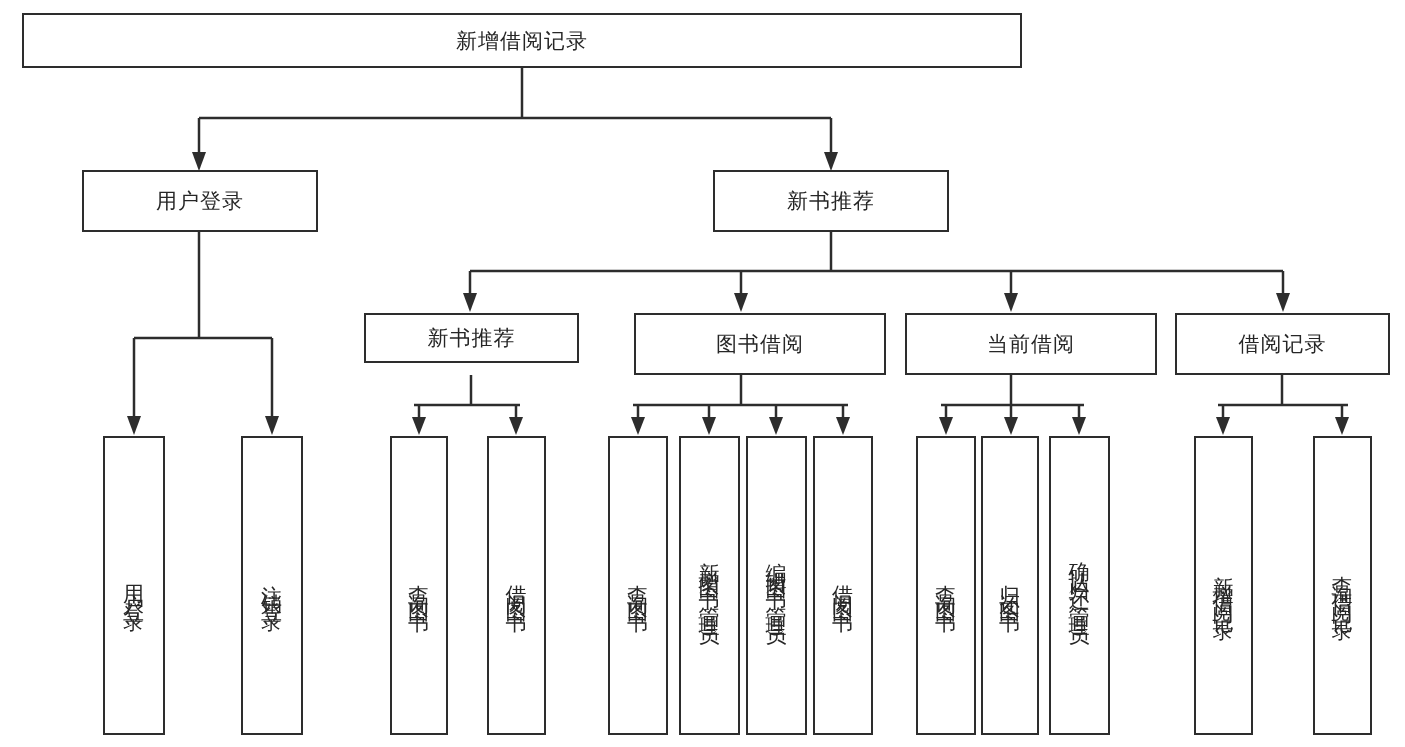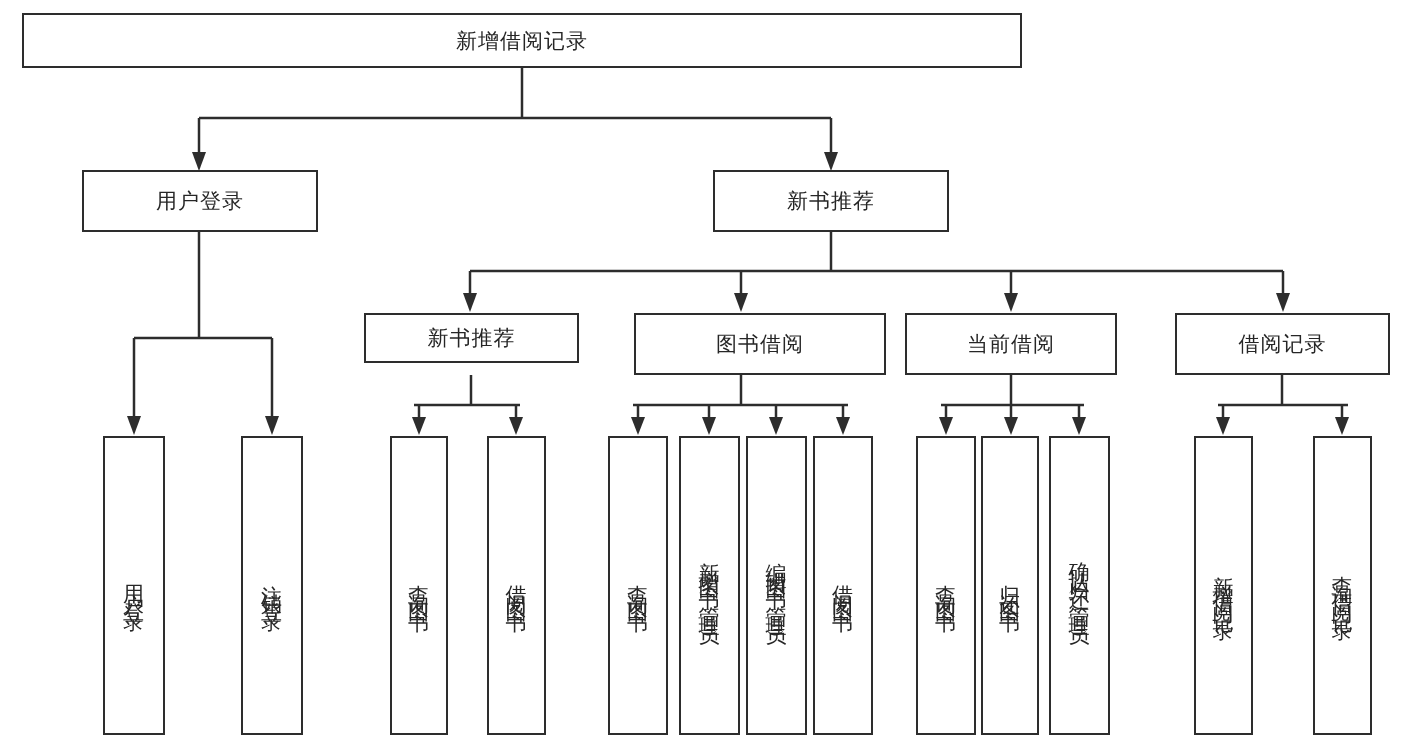--- a/index.html
+++ b/index.html
@@ -135,21 +135,21 @@
     </g>
   </svg>
 
   <div class="box hbox" style="left:22px; top:13px; width:1000px; height:55px;">新增借阅记录</div>
 
   <div class="box hbox" style="left:82px; top:170px; width:236px; height:62px;">用户登录</div>
   <div class="box hbox" style="left:713px; top:170px; width:236px; height:62px;">新书推荐</div>
 
   <div class="box hbox" style="left:364px; top:313px; width:215px; height:50px;">新书推荐</div>
   <div class="box hbox" style="left:634px; top:313px; width:252px; height:62px;">图书借阅</div>
-  <div class="box hbox" style="left:905px; top:313px; width:212px; height:62px;">当前借阅</div>
+  <div class="box hbox" style="left:905px; top:313px; width:252px; height:62px;">当前借阅</div>
   <div class="box hbox" style="left:1175px; top:313px; width:215px; height:62px;">借阅记录</div>
 
   <div class="box vbox" style="left:103px; top:436px; width:62px; height:299px;">用户登录</div>
   <div class="box vbox" style="left:241px; top:436px; width:62px; height:299px;">注销登录</div>
 
   <div class="box vbox" style="left:390px; top:436px; width:58px; height:299px;">查询图书</div>
   <div class="box vbox" style="left:487px; top:436px; width:59px; height:299px;">借阅图书</div>
 
   <div class="box vbox" style="left:608px; top:436px; width:60px; height:299px;">查询图书</div>
   <div class="box vbox" style="left:679px; top:436px; width:61px; height:299px;">新增图书（管理员）</div>

